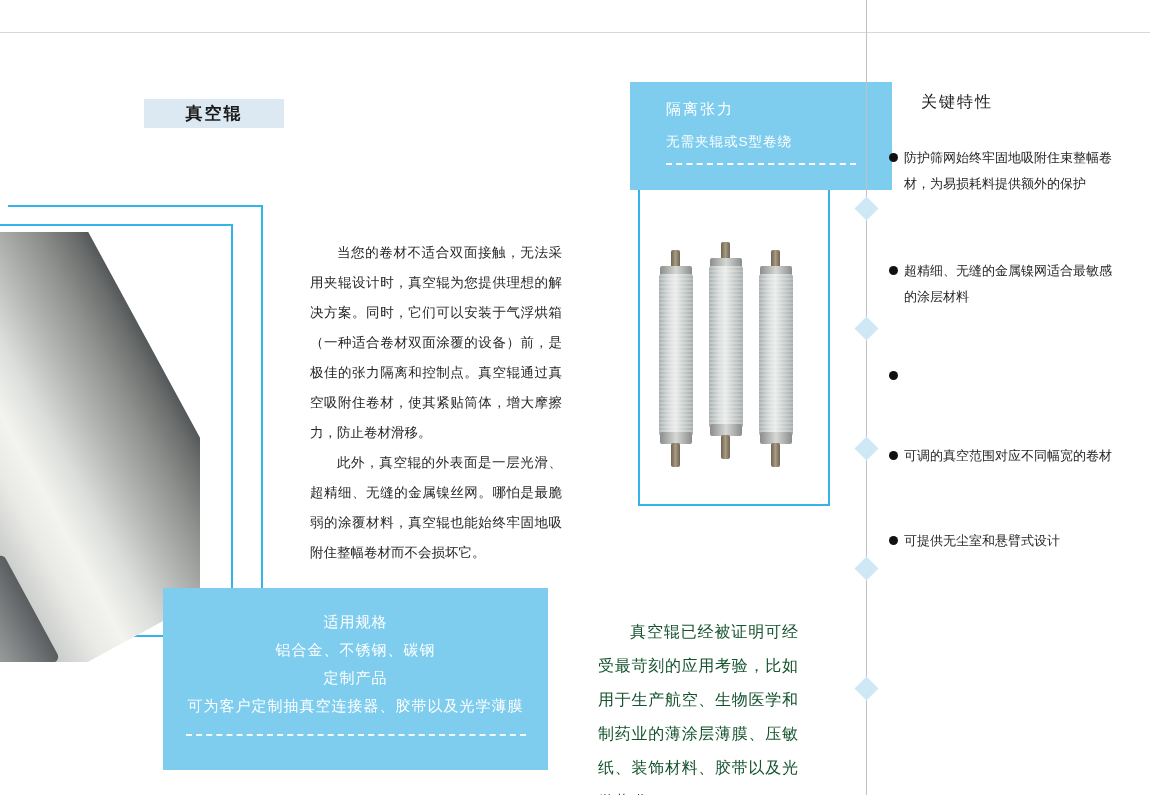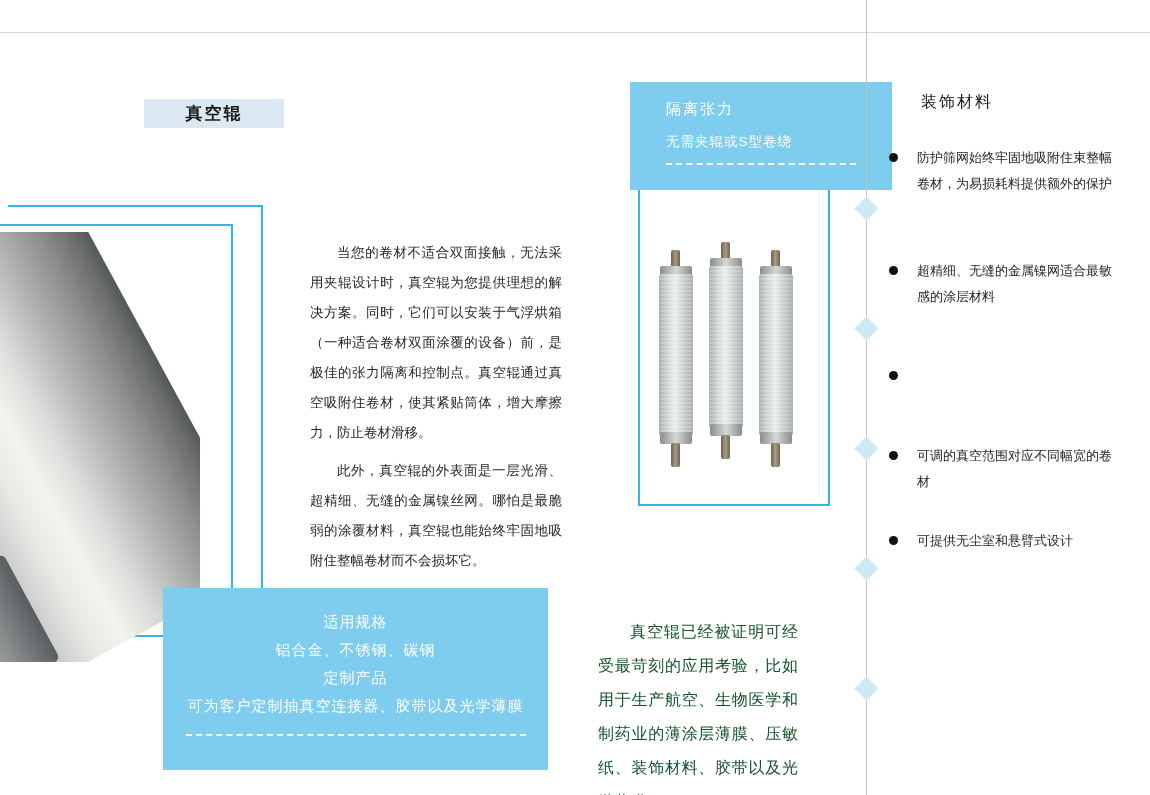--- a/index.html
+++ b/index.html
@@ -98,21 +98,21 @@
   .left-text {
     position: absolute;
     left: 310px; top: 238px;
     width: 252px;
     font-size: 13.5px;
     line-height: 30px;
     color: #262626;
     text-align: justify;
   }
   .left-text p { margin: 0; }
-  .left-text p + p { margin-top: 8px; text-indent: 2em; }
+  .left-text p + p { margin-top: 0px; text-indent: 2em; }
   .left-text p:first-child { text-indent: 2em; }
 
   
   .spec-card {
     position: absolute;
     left: 163px; top: 588px;
     width: 385px; height: 182px;
     background: #7ecdee;
     color: #ffffff;
     text-align: center;
@@ -244,21 +244,21 @@
   }
   .feature .bullet {
     position: absolute;
     left: 0; top: 8px;
     width: 9px; height: 9px;
     border-radius: 50%;
     background: #111;
   }
   .feature .txt {
     display: block;
-    margin-left: 28px;
+    margin-left: 15px;
   }
 </style>
 </head>
 <body>
 
 <div class="top-rule"></div>
 
 <div class="title-chip">真空辊</div>
 
 <div class="frame-outer"></div>
@@ -319,21 +319,21 @@
   <p>真空辊已经被证明可经受最苛刻的应用考验，比如用于生产航空、生物医学和制药业的薄涂层薄膜、压敏纸、装饰材料、胶带以及光学薄膜。</p>
 </div>
 
 <div class="divider-line"></div>
 <div class="diamond" style="top:200px;"></div>
 <div class="diamond" style="top:320px;"></div>
 <div class="diamond" style="top:440px;"></div>
 <div class="diamond" style="top:560px;"></div>
 <div class="diamond" style="top:680px;"></div>
 
-<div class="features-title">装饰材料</div>
+<div class="features-title">关键特性</div>
 
 <div class="feature" style="top:145px;">
   <span class="bullet"></span>
   <span class="txt">防护筛网始终牢固地吸附住束整幅卷材，为易损耗料提供额外的保护</span>
 </div>
 <div class="feature" style="top:258px;">
   <span class="bullet"></span>
   <span class="txt">超精细、无缝的金属镍网适合最敏感的涂层材料</span>
 </div>
 <div class="feature" style="top:363px;">

